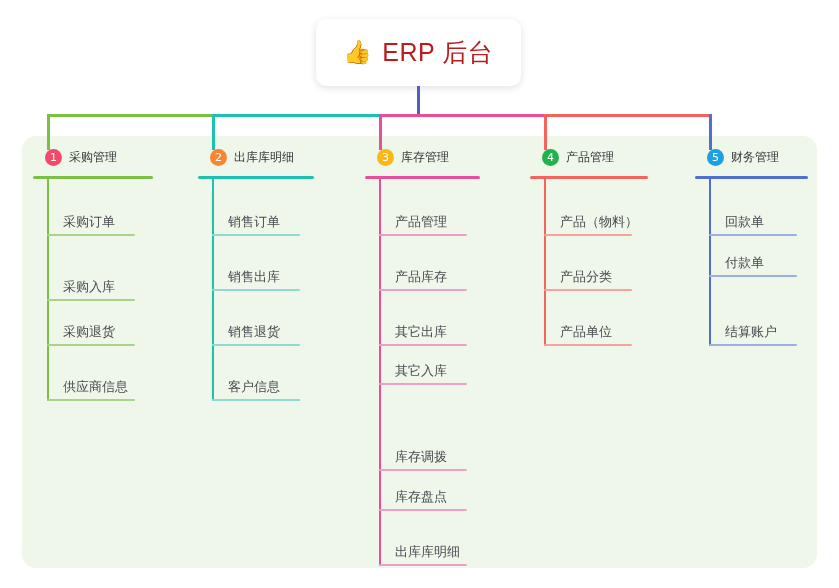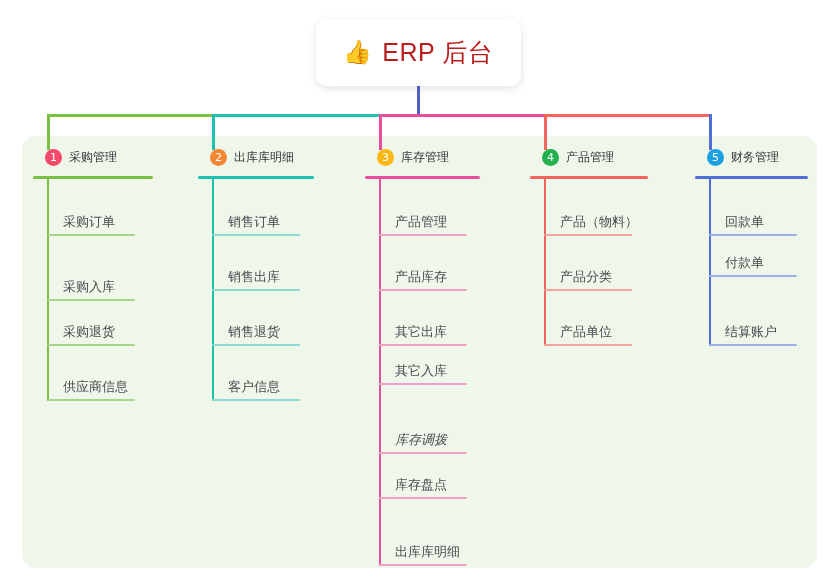--- a/index.html
+++ b/index.html
@@ -216,25 +216,25 @@
           <div class="leaf-underline" style="width: 88px; background: rgb(238, 160, 198);"></div>
         </div>
         <div class="leaf" style="top: 169px; height: 32px; width: 128px;">
           <div class="leaf-label">其它出库</div>
           <div class="leaf-underline" style="width: 88px; background: rgb(238, 160, 198);"></div>
         </div>
         <div class="leaf" style="top: 208px; height: 32px; width: 128px;">
           <div class="leaf-label">其它入库</div>
           <div class="leaf-underline" style="width: 88px; background: rgb(238, 160, 198);"></div>
         </div>
-        <div class="leaf" style="top: 277px; height: 32px; width: 128px; font-style: italic;">
+        <div class="leaf" style="top: 294px; height: 32px; width: 128px;">
           <div class="leaf-label">库存调拨</div>
           <div class="leaf-underline" style="width: 88px; background: rgb(238, 160, 198);"></div>
         </div>
-        <div class="leaf" style="top: 322px; height: 32px; width: 128px; text-decoration: underline;">
+        <div class="leaf" style="top: 334px; height: 32px; width: 128px; text-decoration: underline;">
           <div class="leaf-label">库存盘点</div>
           <div class="leaf-underline" style="width: 88px; background: rgb(238, 160, 198);"></div>
         </div>
         <div class="leaf" style="top: 389px; height: 32px; width: 128px; font-family: Liberation Mono, monospace;">
           <div class="leaf-label">出库库明细</div>
           <div class="leaf-underline" style="width: 88px; background: rgb(238, 160, 198);"></div>
         </div>
       </div>
       <div class="col" style="left: 530px;">
         <div class="col-header">

